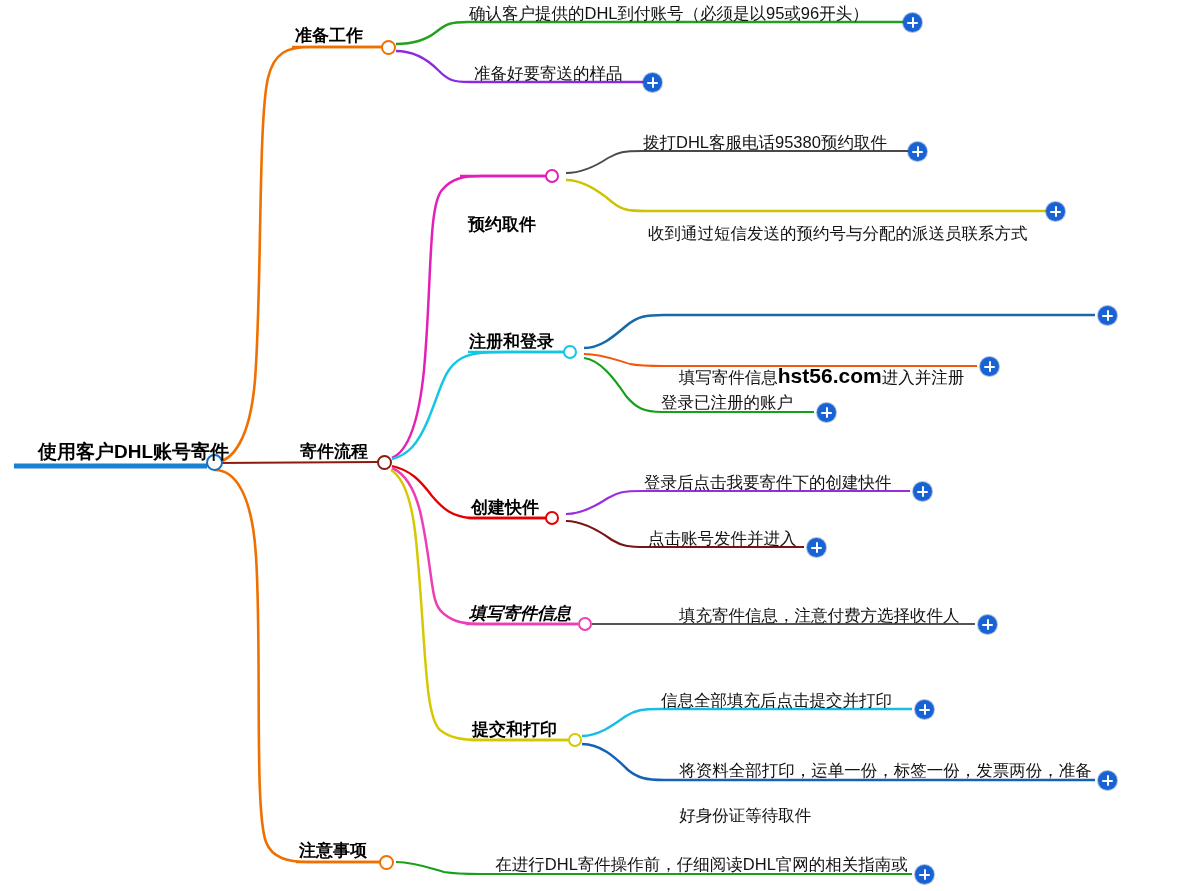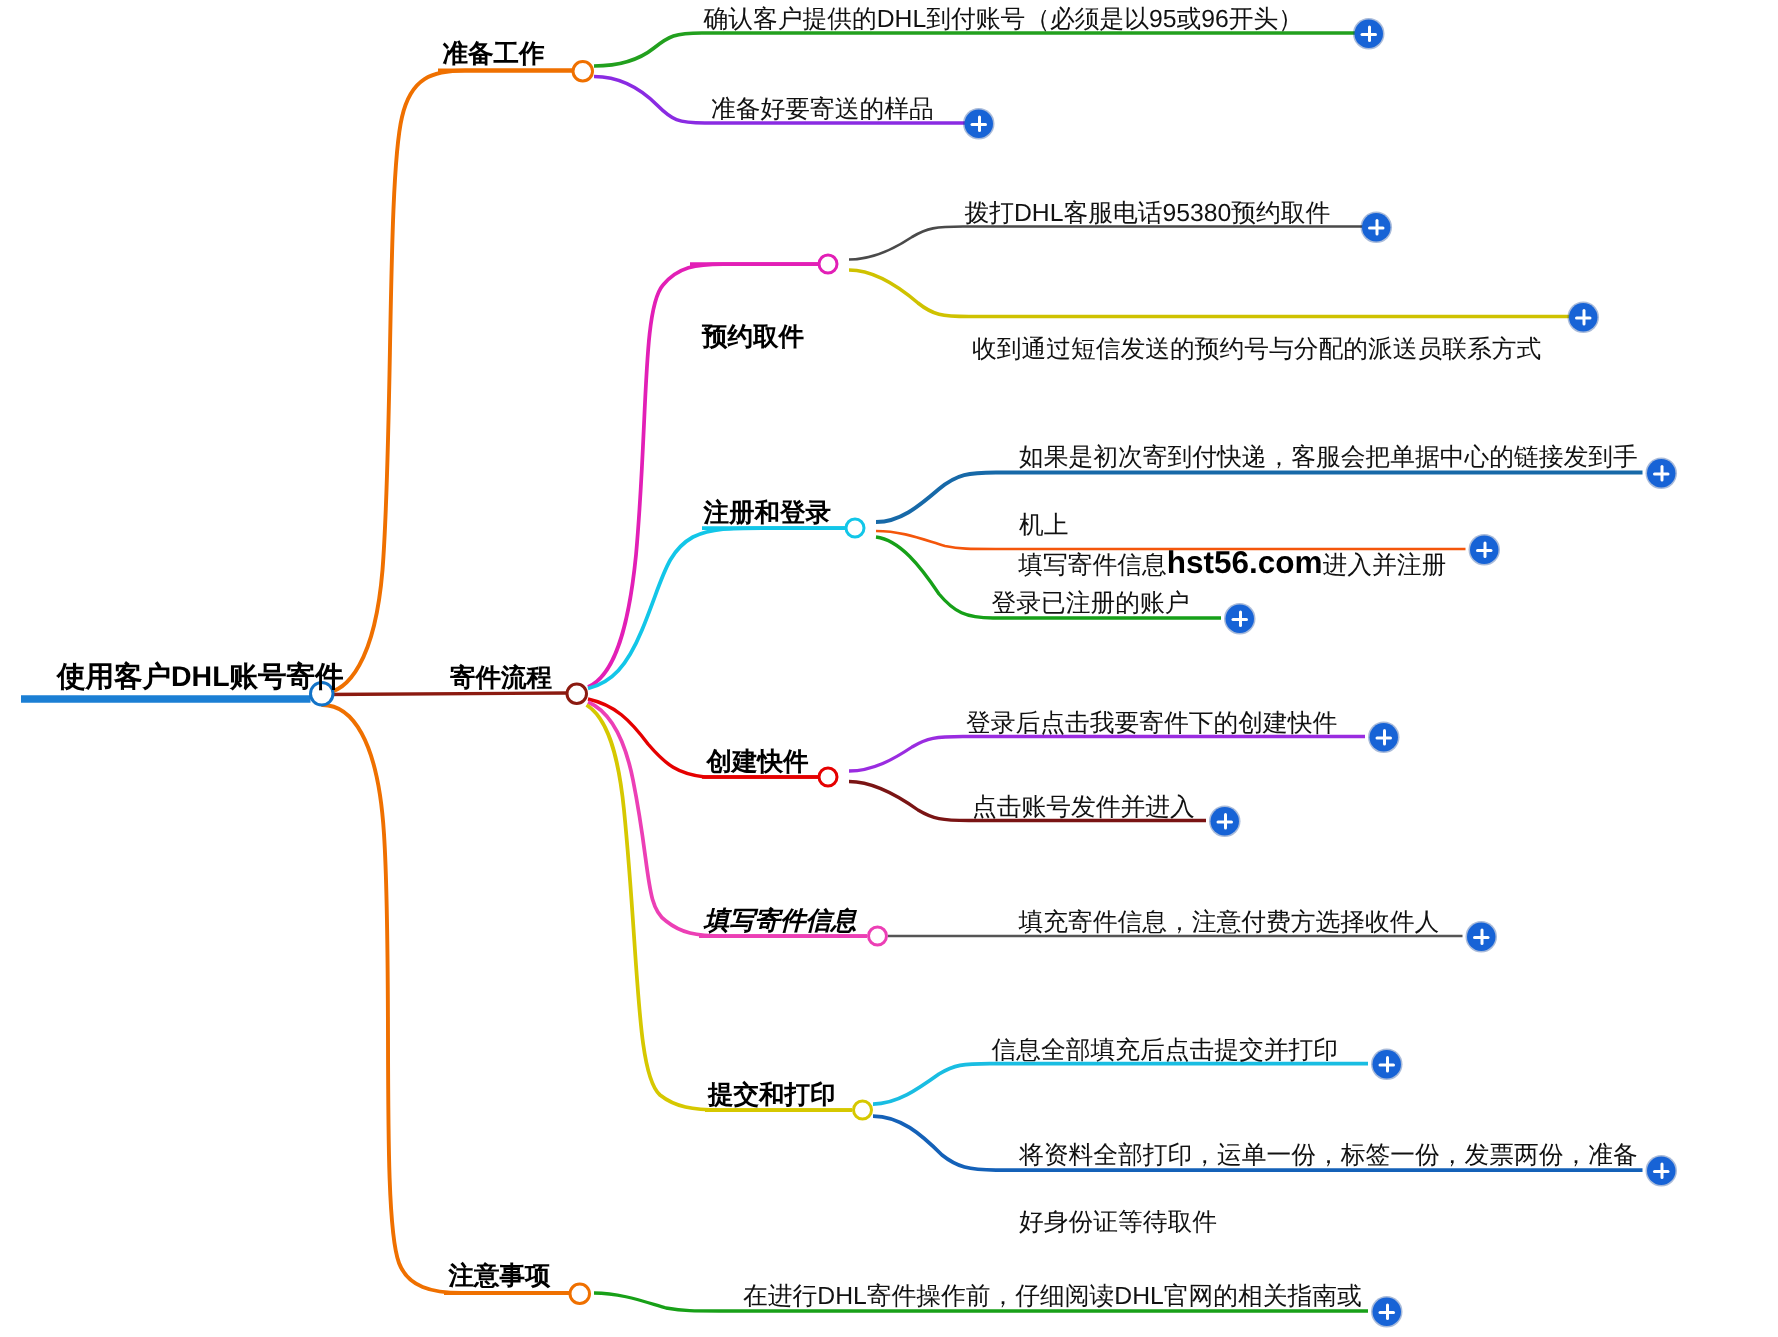--- a/index.html
+++ b/index.html
@@ -143,24 +143,20 @@
   <span class="lbl main-lbl" style="left:471px;top:498px;">创建快件</span>
   <span class="lbl main-lbl" style="left:469px;top:604px;font-style:italic;">填写寄件信息</span>
   <span class="lbl main-lbl" style="left:472px;top:720px;">提交和打印</span>
 
   <span class="lbl sub-lbl" style="left:469px;top:4px;">确认客户提供的DHL到付账号（必须是以95或96开头）</span>
   <span class="lbl sub-lbl" style="left:474px;top:64px;">准备好要寄送的样品</span>
 
   <span class="lbl sub-lbl" style="left:643px;top:133px;">拨打DHL客服电话95380预约取件</span>
   <span class="lbl sub-lbl" style="left:648px;top:193px;margin-top:31px;">收到通过短信发送的预约号与分配的派送员联系方式</span>
 
-  <div class="lbl sub-lbl two-line" style="left:661px;top:272px;">
-    <span>如果是初次寄到付快递，客服会把单据中心的链接发到手</span><br>
-    <span>机上</span>
-  </div>
 
   <div class="lbl" style="left:661px;top:345px;">
     <span class="sub-lbl">填写寄件信息</span><span class="url">hst56.com</span><span class="sub-lbl">进入并注册</span>
   </div>
 
   <span class="lbl sub-lbl" style="left:661px;top:393px;">登录已注册的账户</span>
 
   <span class="lbl sub-lbl" style="left:644px;top:473px;">登录后点击我要寄件下的创建快件</span>
   <span class="lbl sub-lbl" style="left:648px;top:529px;">点击账号发件并进入</span>
 

